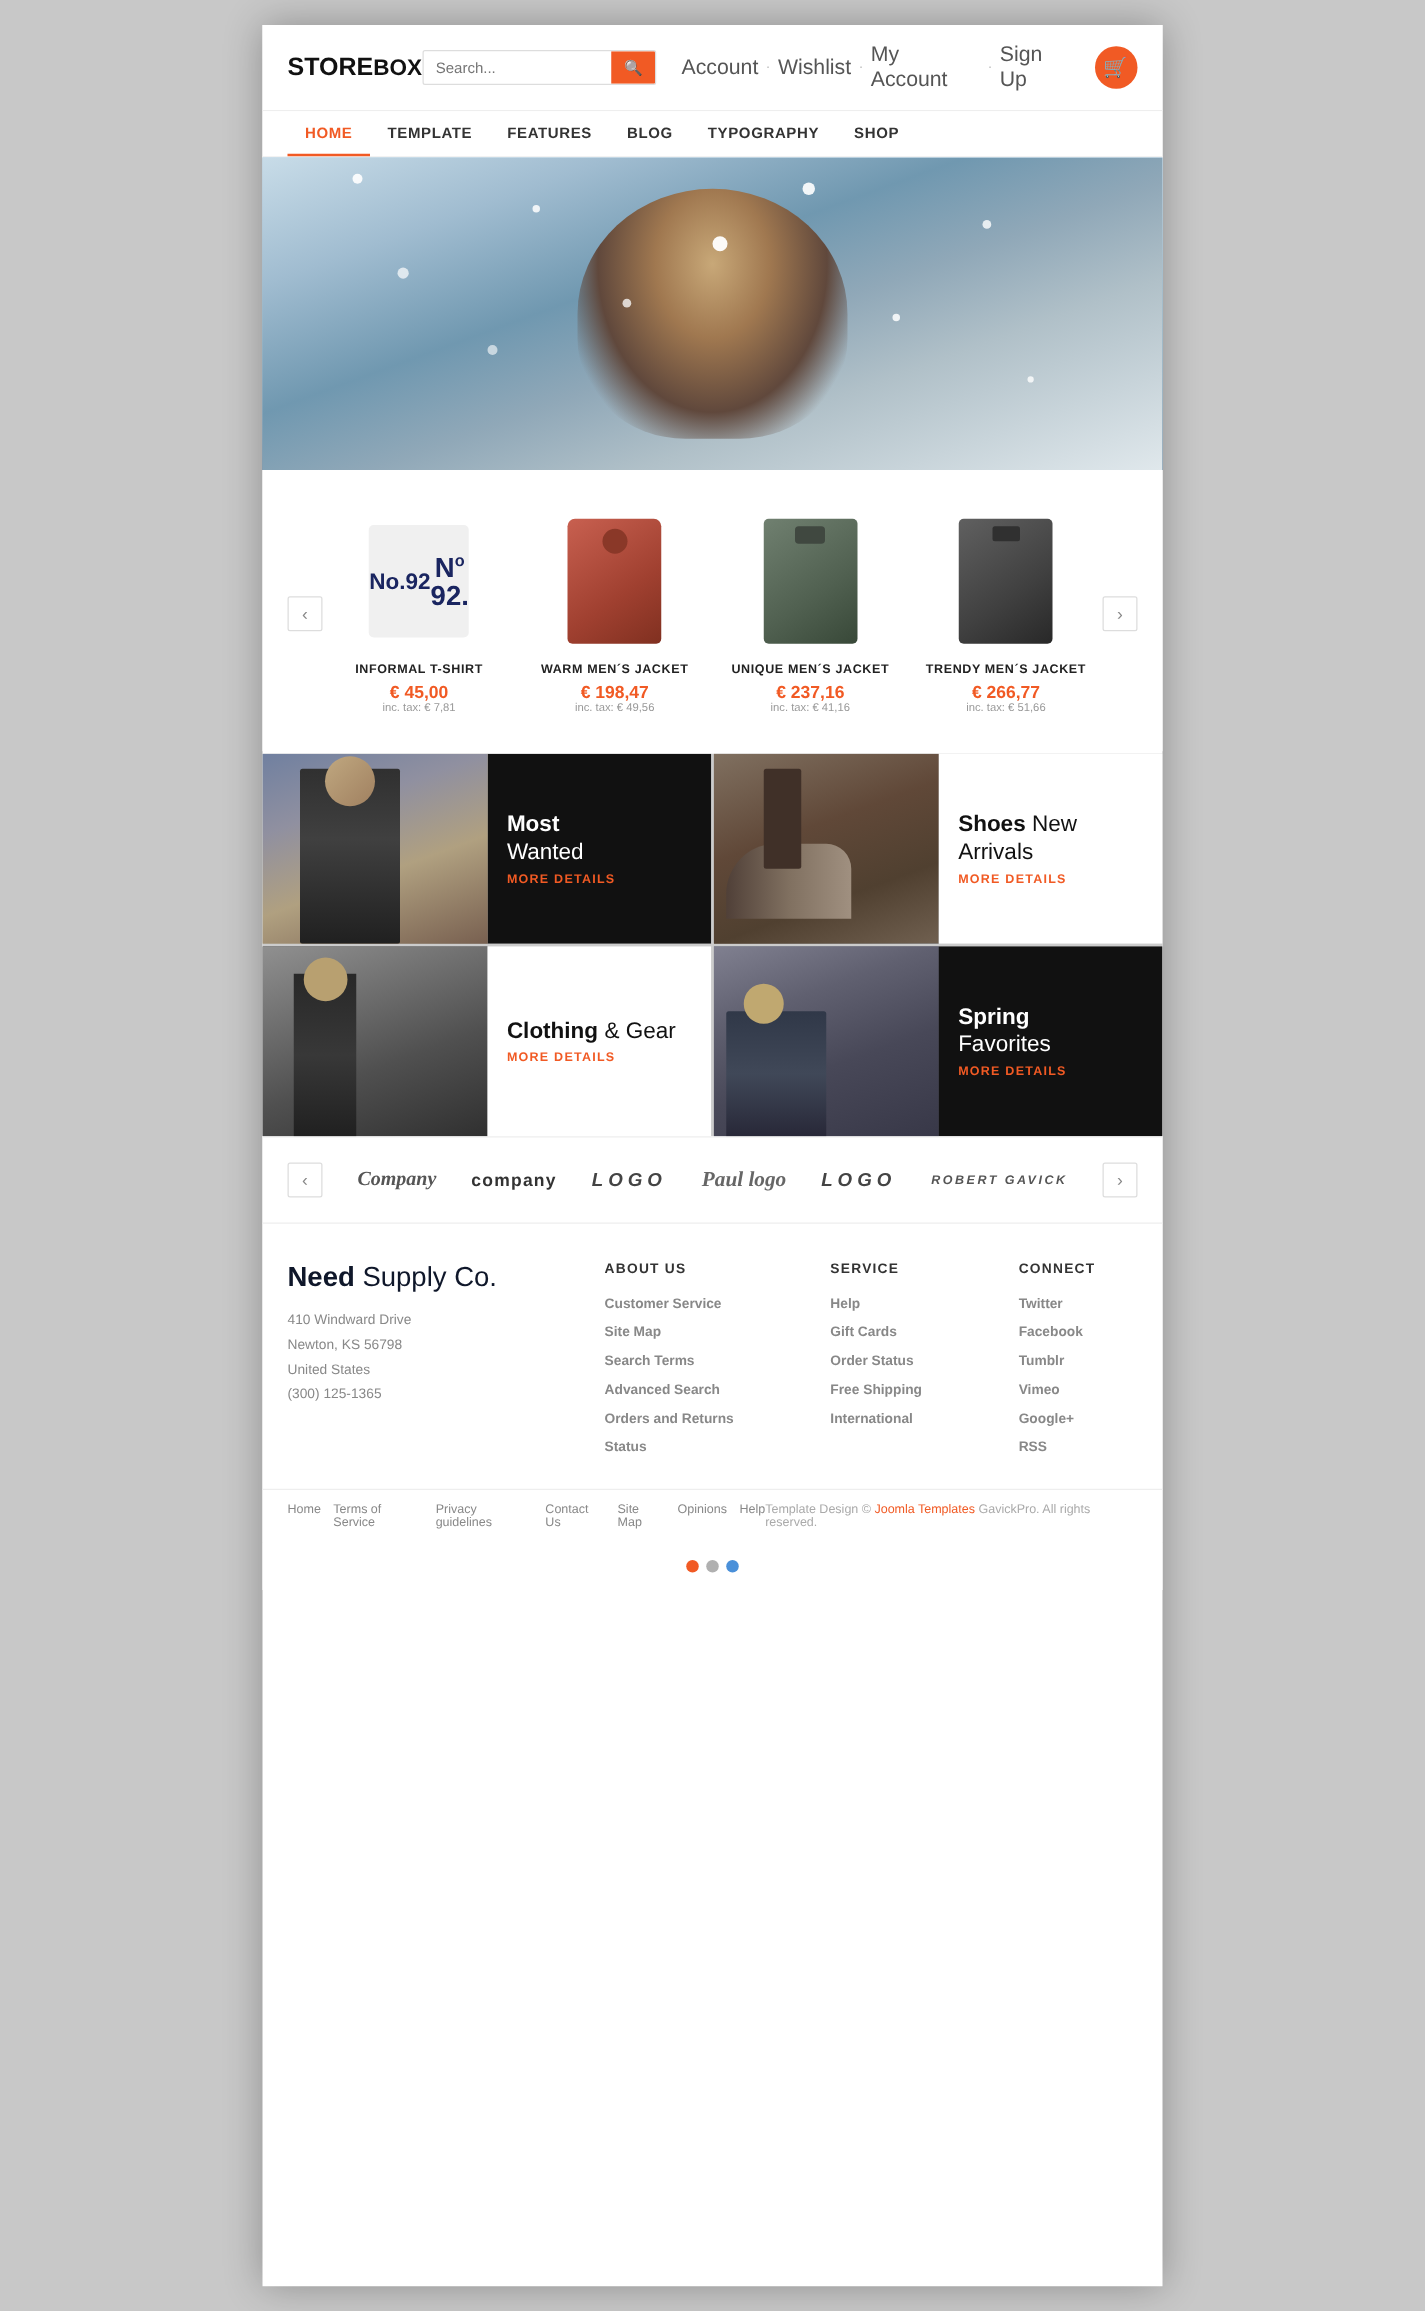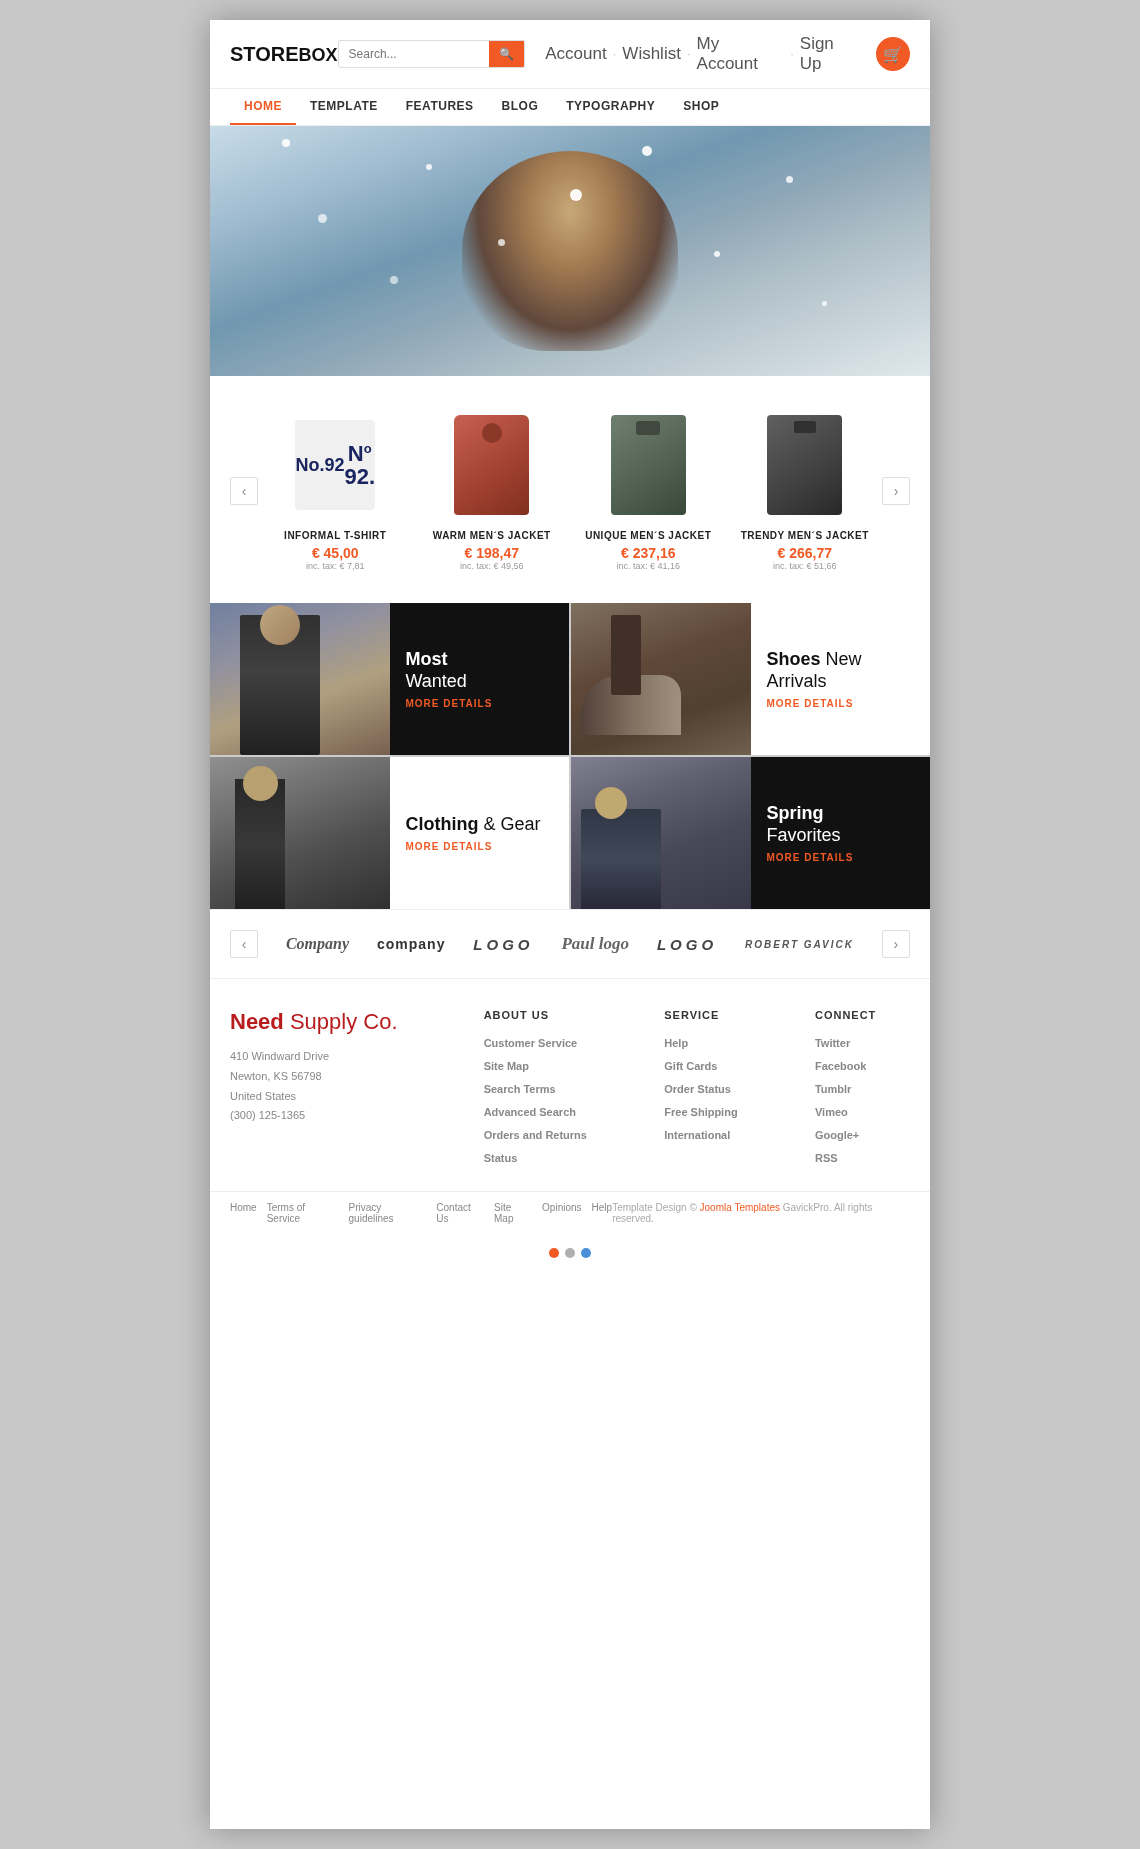--- a/index.html
+++ b/index.html
@@ -321,21 +321,21 @@
       border-top: 1px solid #eee;
       display: flex;
       gap: 20px;
     }
     .footer-brand {
       flex: 0 0 200px;
     }
     .footer-need-title {
       font-size: 22px;
       font-weight: 900;
-      color: #b91c1c;
+      color: #0f172a;
       margin-bottom: 12px;
     }
     .footer-need-title span { font-weight: 400; }
     .footer-address {
       font-size: 11px;
       color: #888;
       line-height: 1.8;
     }
     .footer-cols {
       flex: 1;

